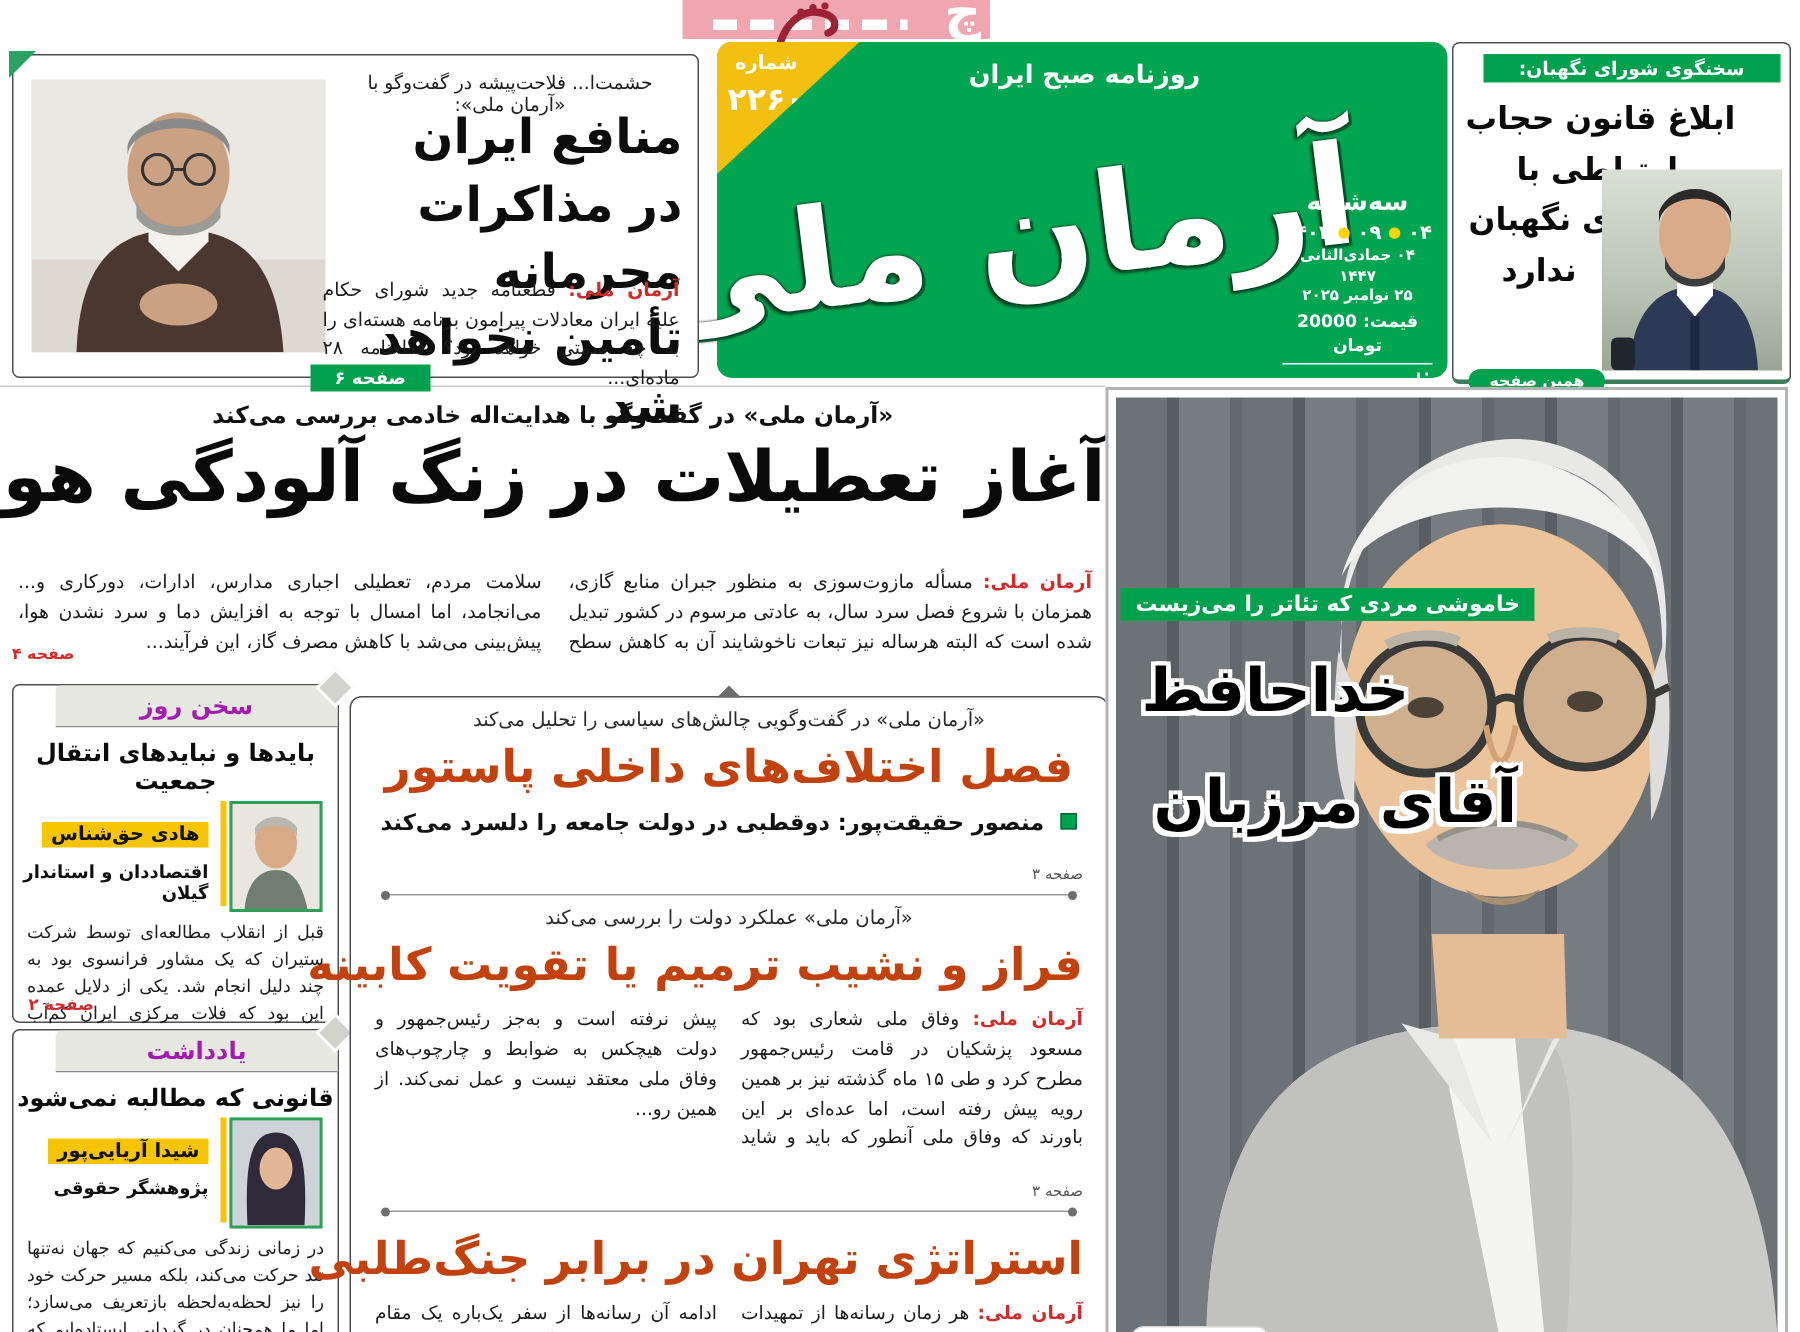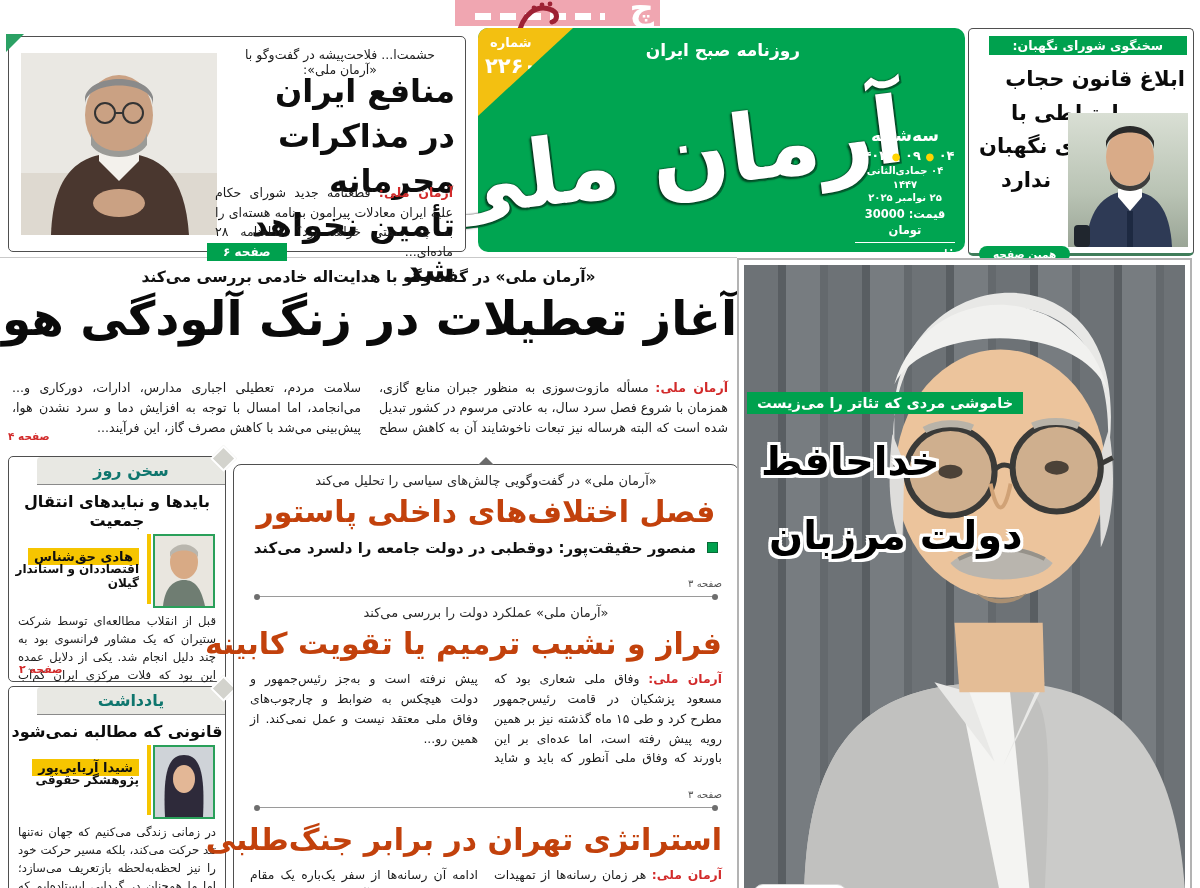--- a/index.html
+++ b/index.html
@@ -39,45 +39,45 @@
   #hl-photo{position:absolute;left:12px;top:16px;width:196px;height:182px;background:#eae8e3;overflow:hidden;}
   #hl-kicker{position:absolute;right:12px;top:10px;left:218px;font-size:12.5px;color:#1c1c1c;text-align:center;}
   #hl-headline{position:absolute;right:10px;top:32px;left:214px;font-size:32px;font-weight:bold;color:#0d0d0d;line-height:1.4;}
   #hl-lead{position:absolute;right:12px;top:146px;width:238px;font-size:12.6px;line-height:1.55;color:#1b1b1b;}
   #hl-page{position:absolute;left:198px;bottom:-10px;background:#00a14e;color:#fff;font-size:12px;font-weight:bold;padding:2px 16px;}
   .red{color:#d22b2b;font-weight:bold;}
   
   #hr-box{left:968px;top:28px;width:224px;height:224px;border-bottom:3px solid #3f7d5a;}
   #hr-label{position:absolute;right:6px;top:7px;background:#00a14e;color:#fff;font-size:12.5px;font-weight:bold;padding:2px 24px;}
   #hr-headline{position:absolute;left:8px;right:8px;top:34px;font-size:21px;font-weight:bold;line-height:1.6;color:#0b0b0b;}
-  #hr-headline .l1{text-align:right;}
+  #hr-headline .l1{text-align:left;}
   #hr-headline .l2{text-align:left;padding-left:34px;}
   #hr-headline .l3{text-align:left;padding-left:2px;}
   #hr-headline .l4{text-align:left;padding-left:24px;}
   #hr-photo{position:absolute;right:5px;top:84px;width:120px;height:134px;overflow:hidden;
      background:linear-gradient(180deg,#d9dfd4 0%,#b9c3b4 60%,#9aa596 100%);}
   #hr-page{position:absolute;left:10px;bottom:-9px;background:#00a14e;color:#fff;font-size:10.5px;font-weight:bold;padding:2px 14px;border-radius:8px;}
   
   #ms-kicker{left:0;top:268px;width:737px;font-size:15.5px;font-weight:bold;color:#111;text-align:center;}
   #ms-headline{left:0;top:291px;width:737px;text-align:center;font-size:47px;font-weight:bold;color:#0a0a0a;white-space:nowrap;}
   #ms-lead{left:12px;top:378px;width:716px;column-count:2;column-gap:18px;font-size:12.6px;line-height:1.6;color:#1b1b1b;}
   #ms-page{left:8px;top:430px;font-size:10.5px;}
   
   .side-box{left:8px;width:216px;}
   #sb1{top:456px;height:224px;}
   #sb2{top:686px;height:240px;}
   .side-head{position:relative;height:27px;background:#e8e8e3;border-bottom:1px solid #8a8a8a;
-     font-size:16px;font-weight:bold;color:#0f766e;display:flex;align-items:center;justify-content:center;border-radius:4px 4px 0 0;margin-left:28px;}
+     font-size:16px;font-weight:bold;color:#a21caf;display:flex;align-items:center;justify-content:center;border-radius:4px 4px 0 0;margin-left:28px;}
   .diamond{position:absolute;right:-8px;top:-8px;width:15px;height:15px;background:#d3d3cd;border:2px solid #fff;transform:rotate(45deg);}
   .side-title{margin-top:7px;text-align:center;font-size:16px;font-weight:bold;color:#0c0c0c;}
   .author-row{position:relative;height:74px;margin-top:4px;}
   .author-photo{position:absolute;right:10px;top:0;width:58px;height:70px;border:2px solid #2aa05a;overflow:hidden;background:#ddd;}
   .author-bar{position:absolute;right:74px;top:0;width:4px;height:70px;background:#f6c500;}
   .author-name{position:absolute;right:86px;top:14px;background:#f6c500;color:#101010;font-size:13px;font-weight:bold;padding:1px 6px;}
-  .author-role{position:absolute;right:86px;top:28px;font-size:12px;font-weight:bold;color:#101010;}
+  .author-role{position:absolute;right:86px;top:40px;font-size:12px;font-weight:bold;color:#101010;}
   .side-body{margin:4px 9px 0;font-size:11.7px;line-height:1.55;color:#1c1c1c;}
   .side-page{position:absolute;left:10px;bottom:5px;font-size:11px;}
   
   #mid-box{left:233px;top:464px;width:504px;height:500px;border-radius:8px;}
   #mid-notch{position:absolute;left:50%;top:-8px;margin-left:-8px;width:0;height:0;
      border-left:8px solid transparent;border-right:8px solid transparent;border-top:8px solid #6b6b6b;transform:rotate(180deg);}
   .mid-story{padding:8px 16px 0;}
   .mid-kicker{text-align:center;font-size:13px;color:#2a2a2a;}
   .mid-headline{text-align:center;font-size:30px;font-weight:bold;color:#c2410c;margin-top:6px;white-space:nowrap;}
   .mid-sub{text-align:center;font-size:15px;font-weight:bold;color:#111;margin-top:10px;}
@@ -127,21 +127,21 @@
       <div class="weekday">سه‌شنبه</div>
       <div class="solar">
         <span>۱۴۰۴</span>
         <span class="dot">●</span>
         <span>۰۹</span>
         <span class="dot">●</span>
         <span>۰۴</span>
       </div>
       <div class="small">۰۴ جمادی‌الثانی ۱۴۴۷</div>
       <div class="small">۲۵ نوامبر ۲۰۲۵</div>
-      <div class="price">قیمت: 30000 تومان</div>
+      <div class="price">قیمت: 20000 تومان</div>
       <hr>
       <div class="site">armanmeli.ir</div>
     </div>
   </div>
 
   <div class="abs box" id="hl-box">
     <div id="hl-fold"></div>
     <div id="hl-photo">
       <svg viewBox="0 0 196 182" width="196" height="182">
         <rect width="196" height="182" fill="#eae8e3"></rect>
@@ -303,17 +303,17 @@
         <path d="M180,166 C194,158 216,158 228,164" stroke="#b9b3a8" stroke-width="7" fill="none"></path>
         <path d="M288,162 C300,156 322,156 334,162" stroke="#b9b3a8" stroke-width="7" fill="none"></path>
         <path d="M246,220 C252,252 260,252 266,220" fill="none" stroke="#d0a276" stroke-width="4"></path>
         <path d="M206,300 C230,278 284,278 308,300 C296,322 220,322 206,300 Z" fill="#b9b5ae"></path>
         <path d="M214,296 C240,282 274,282 300,296" stroke="#96928a" stroke-width="4" fill="none"></path>
         <path d="M232,330 C248,338 266,338 282,330 C270,344 244,344 232,330 Z" fill="#a98f72"></path>
       </svg>
     </div>
     <div id="pt-label">خاموشی مردی که تئاتر را می‌زیست</div>
     <div class="pt-line" id="pt-l1">خداحافظ</div>
-    <div class="pt-line" id="pt-l2">دولت مرزبان</div>
+    <div class="pt-line" id="pt-l2">آقای مرزبان</div>
     <div id="pt-pill"></div>
   </div>
 
 </div>
 
 </body></html>

